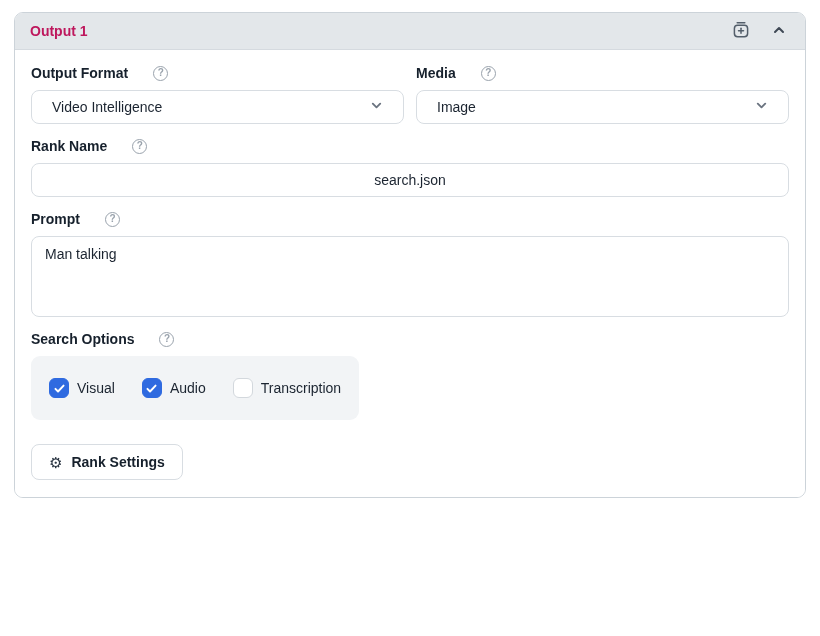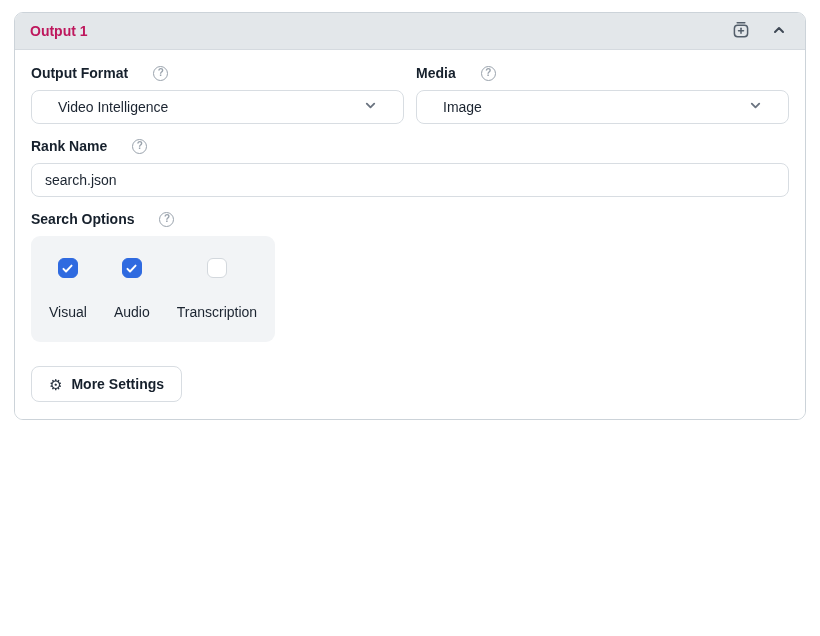--- a/index.html
+++ b/index.html
@@ -57,38 +57,38 @@
 
   .text-input, .fake-select, .textarea {
     width: 100%;
     border: 1px solid #d8dde2;
     border-radius: 8px;
     background: #fff;
     font-family: "Liberation Sans", sans-serif;
     font-size: 14px;
     color: #1b2430;
   }
-  .text-input { height: 34px; padding: 0 13px; outline: none; }
+  .text-input { height: 34px; padding: 0 20px; outline: none; text-align: center; }
   .textarea { height: 81px; padding: 9px 13px; resize: none; outline: none; display: block; }
   .fake-select {
-    height: 34px; padding: 0 26px;
+    height: 34px; padding: 0 20px;
     display: flex; align-items: center; justify-content: space-between;
     cursor: pointer;
     text-align: center;
   }
   .chev { flex: 0 0 auto; }
 
   .options-box {
     display: inline-flex; align-items: center; gap: 27px;
     background: #f2f4f6;
     border-radius: 9px;
     padding: 22px 18px;
     margin-bottom: 6px;
   }
-  .check-item { display: flex; align-items: center; gap: 26px; cursor: pointer; flex-direction: column; }
+  .check-item { display: flex; align-items: center; gap: 8px; cursor: pointer; }
   .checkbox {
     width: 20px; height: 20px;
     border: 1.5px solid #d3d8dd;
     border-radius: 6px;
     background: #fff;
     display: inline-flex; align-items: center; justify-content: center;
   }
   .checkbox svg { visibility: hidden; }
   .checkbox.checked { background: #2f6ae0; border-color: #2f6ae0; }
   .checkbox.checked svg { visibility: visible; }
@@ -169,20 +169,27 @@
     </div>
 
     <div class="field">
       <div class="field-label">
         <span>Rank Name</span>
         <span class="help-icon"></span>
       </div>
       <input class="text-input" type="text" value="search.json" style="">
     </div>
 
+    <div class="field">
+      <div class="field-label">
+        <span>Prompt</span>
+        <span class="help-icon"></span>
+      </div>
+      <textarea class="textarea" style="">Man talking</textarea>
+    </div>
 
 
     <div class="field" style="margin-bottom: 8px;">
       <div class="field-label">
         <span>Search Options</span>
         <span class="help-icon"></span>
       </div>
       <div class="options-box">
         <span class="check-item">
           <span class="checkbox checked">
@@ -207,17 +214,17 @@
             </svg>
           </span>
           <span class="check-label">Transcription</span>
         </span>
       </div>
     </div>
 
 
     <button class="more-settings-btn">
       <span class="gear-glyph">⚙</span>
-      <span>More Settings</span>
+      <span>Rank Settings</span>
     </button>
 
   </div>
 </div>
 
 </body></html>

